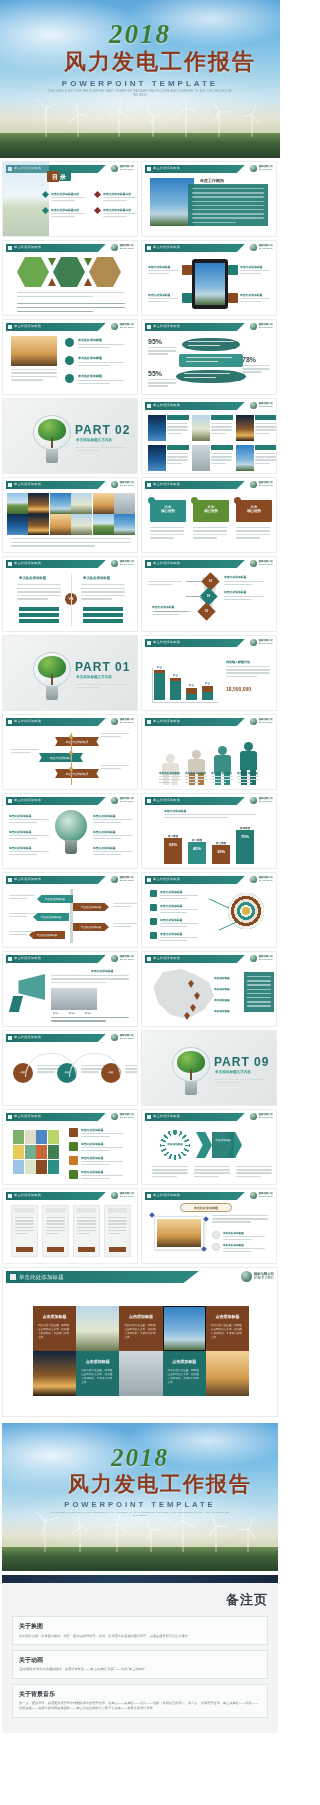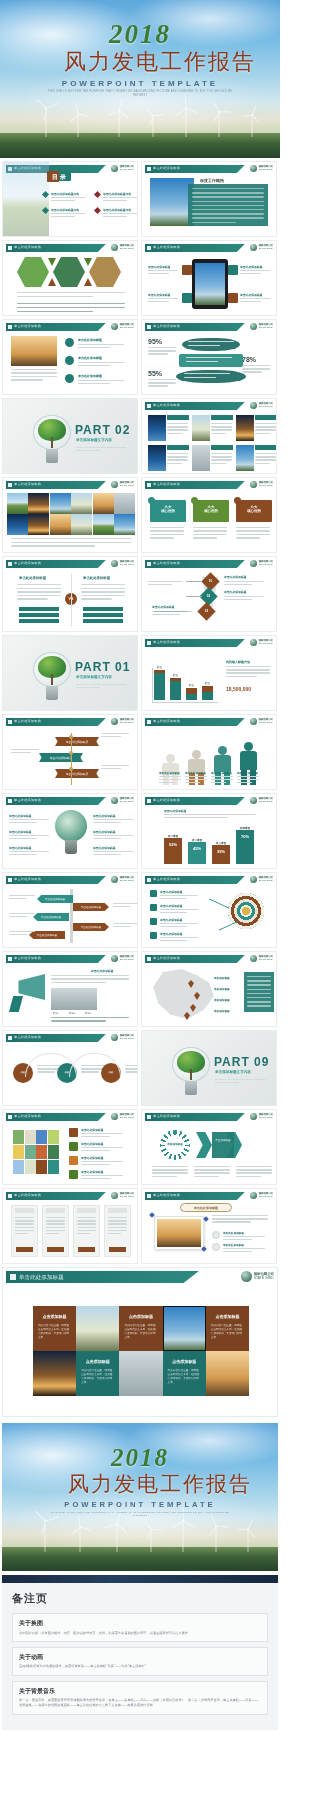--- a/index.html
+++ b/index.html
@@ -30,21 +30,21 @@
   .turb .hub{ position:absolute; top:0; left:50%; width:2px; height:2px; border-radius:50%; background:rgba(255,255,255,.95); transform:translateX(-50%); }
   .turb .bl{ position:absolute; top:1px; left:50%; width:.8px; height:44%; background:rgba(255,255,255,.9); transform-origin:top center; }
   .hero-text{ position:absolute; left:0; right:0; top:12%; text-align:center; }
   .hero-year{
     font-family:"Liberation Serif","DejaVu Serif",serif;
     font-style:italic; font-weight:bold; letter-spacing:2px;
     color:#3c7a34; text-shadow:0 1px 2px rgba(255,255,255,.6);
   }
   .hero-cn{
     font-family:"Liberation Serif","DejaVu Serif",serif;
-    font-weight:normal; color:#8c3a1e; letter-spacing:2px;
+    font-weight:bold; color:#8c3a1e; letter-spacing:2px;
     text-shadow:0 1px 2px rgba(255,255,255,.55);
     padding-left:40px;
   }
   .hero-sub{ color:#4a6e8a; letter-spacing:3px; font-weight:bold; }
   .hero-sub2{ color:#7d93a3; letter-spacing:.3px; line-height:1.5; }
 
   
   .grid{ display:flex; flex-wrap:wrap; gap:3px 3px; padding:3px 2px; }
   .slide{
     width:136px; height:76px; background:#fff; position:relative; overflow:hidden;
@@ -112,21 +112,21 @@
   
   .mosaic{ position:absolute; display:grid; }
   .mosaic > div{ width:100%; height:100%; }
 
   
   .notes{ position:relative; width:276px; margin:4px 2px 0; background:#f3f4f6; padding:7px 10px 10px; }
   .notes:before{
     content:""; position:absolute; left:0; right:0; top:0; height:8px;
     background:linear-gradient(90deg,#1b2a44,#24405f 40%,#17283f);
   }
-  .notes-title{ text-align:left; font-size:11px; font-weight:bold; color:#3a3f45; margin:9px 0 7px; letter-spacing:1px; }
+  .notes-title{ text-align:right; font-size:13px; font-weight:bold; color:#3a3f45; margin:9px 0 7px; letter-spacing:1px; }
   .note-card{ background:#fafbfb; border:.5px solid #dfe3e6; padding:5px 6px; margin-bottom:5px; }
   .note-h{ font-size:6px; font-weight:bold; color:#2f353b; margin-bottom:2.5px; }
   .note-b{ font-size:3.2px; color:#7c848c; line-height:1.65; }
 </style>
 </head>
 <body>
 
 <div class="page">
 
   <div class="hero" style="height:158px;">

